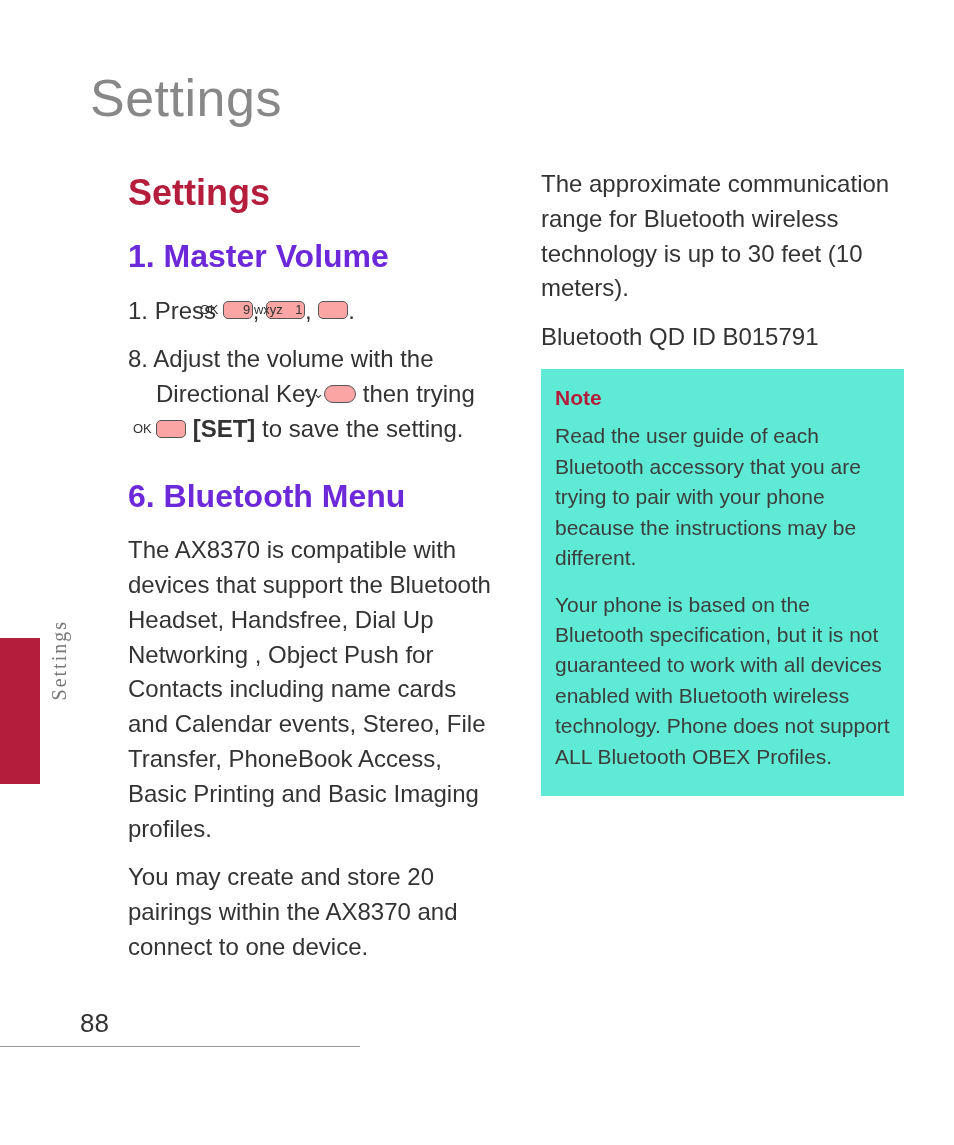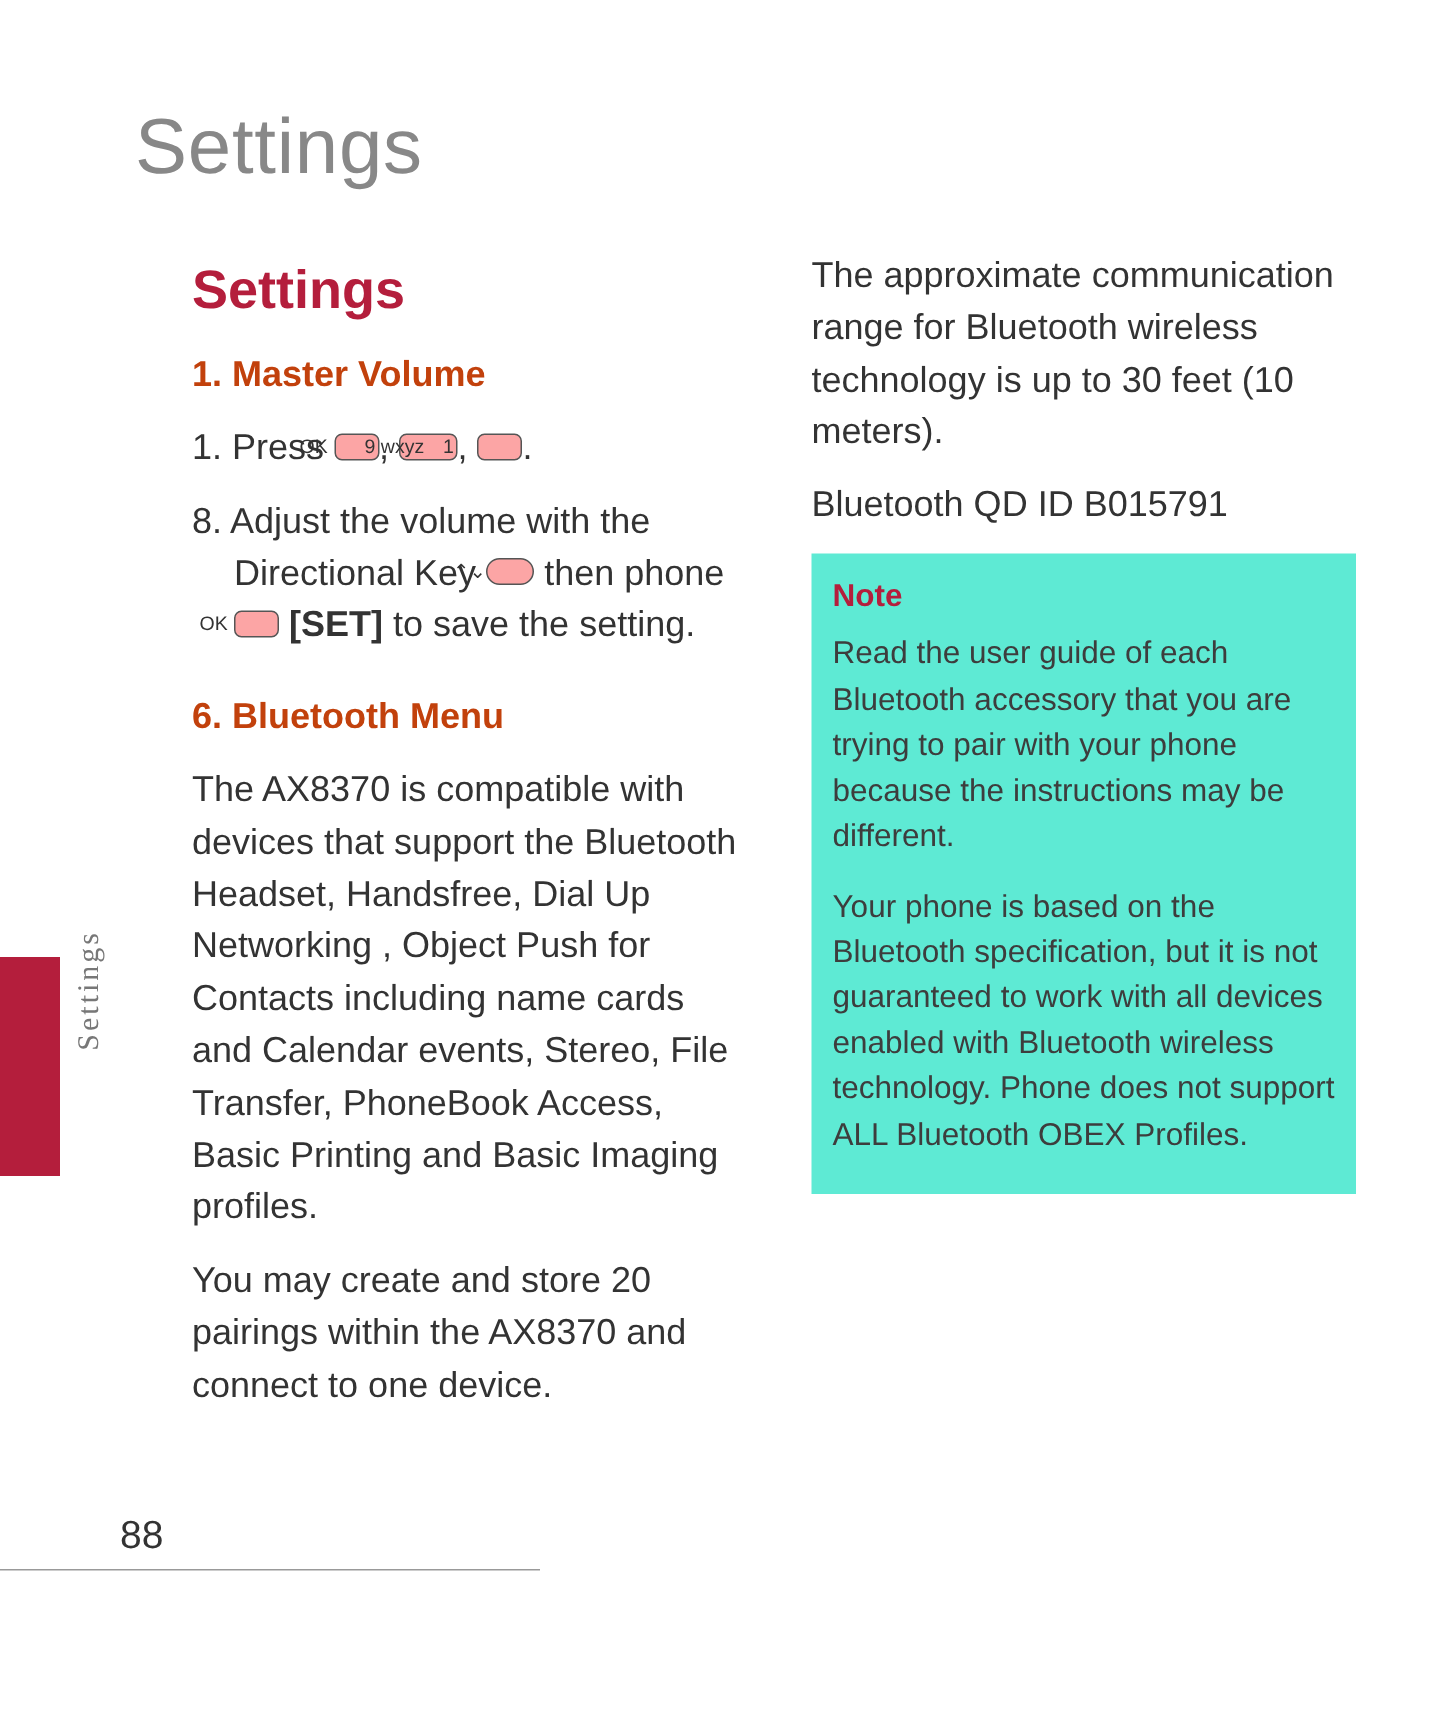--- a/index.html
+++ b/index.html
@@ -19,21 +19,21 @@
     column-count:2;column-gap:50px;column-fill:auto;
     height:810px;
     font-size:24px;line-height:1.45;color:#333;
   }
   .content p{margin:0 0 14px 0;}
   .h-settings{
     color:#b41e3c;font-weight:600;font-size:36px;
     margin:0 0 26px 0;
   }
   .h-sub{
-    color:#c2410c;font-weight:600;font-size:24px;
+    color:#6d28d9;font-weight:600;font-size:32px;
     margin:0 0 14px 0;
   }
   .step{padding-left:28px;text-indent:-28px;margin:0 0 18px 0;}
   .key{
     display:inline-block;vertical-align:middle;
     border:1.5px solid #555;border-radius:5px;
     font-size:13px;padding:1px 4px;line-height:14px;
     min-width:20px;text-align:left;background:#fca5a5;
     font-family:Arial,sans-serif;color:#333;
     position:relative;top:-2px;
@@ -85,21 +85,21 @@
   <p class="step">
     <span>1. Press </span>
     <span class="key">OK</span><span>, </span>
     <span class="key">9 wxyz</span><span>, </span>
     <span class="key">1</span><span>.</span>
   </p>
 
   <p class="step">
     <span>8. Adjust the volume with the Directional Key </span>
     <span class="key dir">⌃⌄</span>
-    <span> then phone </span>
+    <span> then trying </span>
     <span class="key">OK</span>
     <span class="set">[SET]</span>
     <span> to save the setting.</span>
   </p>
 
   <p class="h-sub" style="margin-top:26px">6. Bluetooth Menu</p>
   <p>The AX8370 is compatible with devices that support the Bluetooth Headset, Handsfree, Dial Up Networking , Object Push for Contacts including name cards and Calendar events, Stereo, File Transfer, PhoneBook Access, Basic Printing and Basic Imaging profiles.</p>
   <p style="margin-bottom:4px">You may create and store 20 pairings within the AX8370 and connect to one device.</p>
   <p>The approximate communication range for Bluetooth wireless technology is up to 30 feet (10 meters).</p>
   <p class="qd">Bluetooth QD ID B015791</p>

